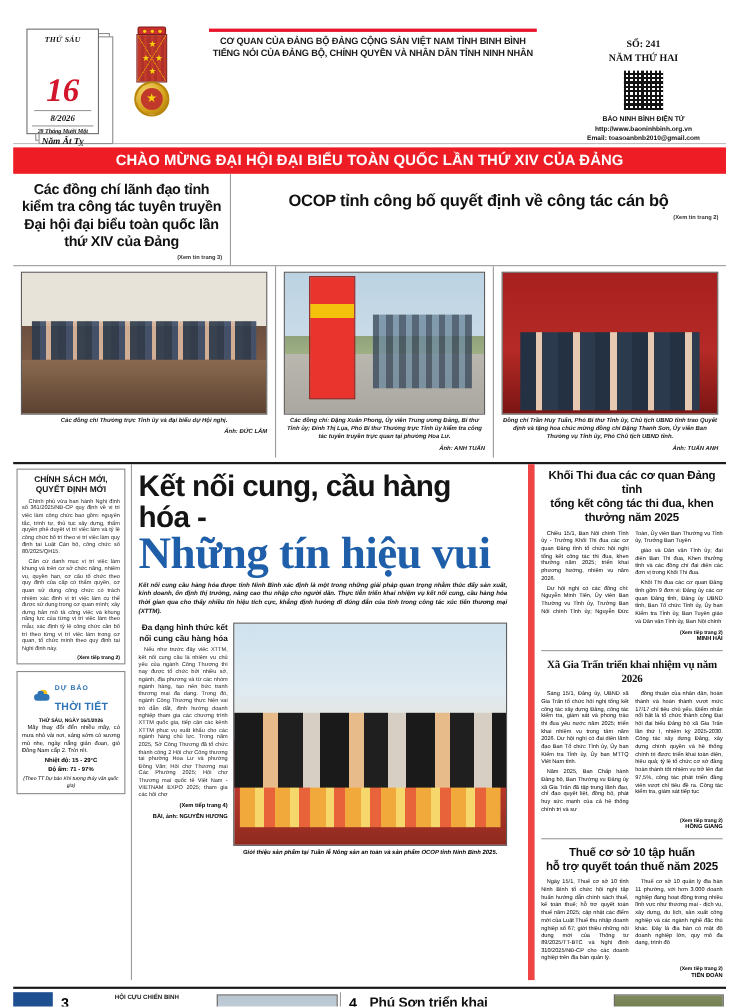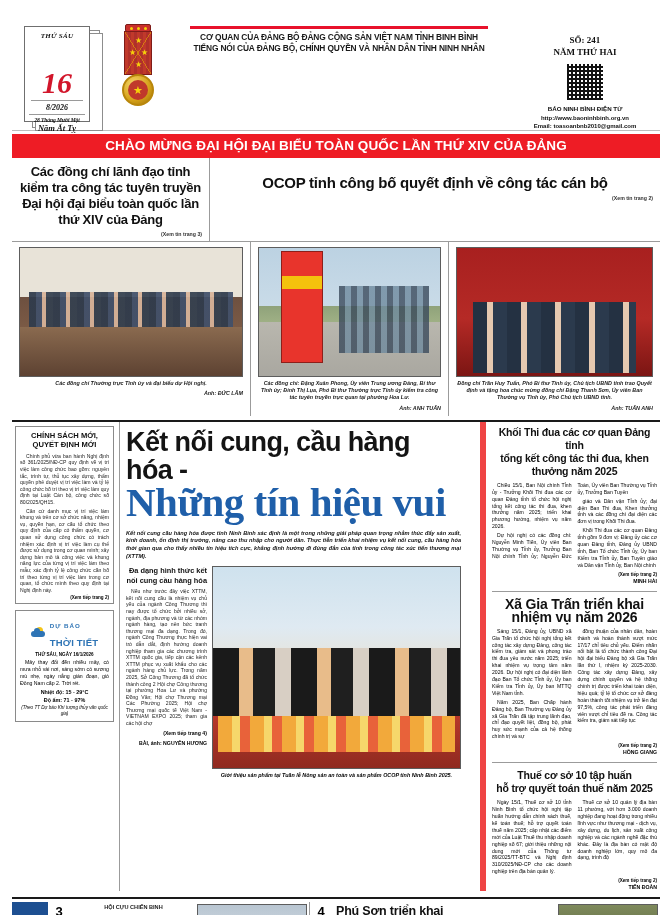--- a/index.html
+++ b/index.html
@@ -132,21 +132,21 @@
   .mid-l { flex: 0 0 86px; width:86px; padding-right:5px; }
   .mid-r { flex: 1 1 auto; }
   .subhead { font-size: 7.4px; font-weight:bold; color:#111; line-height:9.5px; margin-bottom:3px; text-align:right;}
   .mid-l .tiny p { text-indent:5px; }
   .bigphoto { width: 100%; border:1px solid #5d5d5d; display:block;}
   .byline { font-size:5.2px; font-weight:bold; text-align:right; margin-top:3px; line-height:7px;}
   .bigcap { font-size:5.4px; font-style:italic; font-weight:bold; text-align:center; margin-top:3px;}
 
   
   .rh { font-weight:bold; text-align:center; font-size: 10.5px; line-height:13px; color:#111; letter-spacing:-.2px;}
-  .rh.small { font-size: 14px; }
+  .rh.small { font-size: 10px; font-family: Liberation Serif, serif; }
   .two { column-count: 2; column-gap: 6px; margin-top: 4px; }
   .two p { text-indent: 5px; font-size: 5.1px; line-height:6.9px; text-align:justify; margin-bottom:2px;}
   .rsig { text-align:right; font-size:5.2px; font-weight:bold; line-height:7px; margin-top:2px;}
   .rsig .jmp { font-size:4.6px; display:block; }
   .rdiv { border-top:1px solid #9b9b9b; margin: 6px 0 6px 0; }
 
   
   .bottom { display:flex; margin: 6px 4px 0 4px; border-top:2px solid #1a1a1a; border-bottom:1px solid #9b9b9b; padding-top:3px; align-items:stretch;}
   .bstrip { flex:0 0 36px; width:36px; background:#1d4f91; color:#fff; font-weight:bold; font-size:9px;
      display:flex; flex-direction:column; align-items:center; justify-content:center; line-height:12px; letter-spacing:.3px;}

